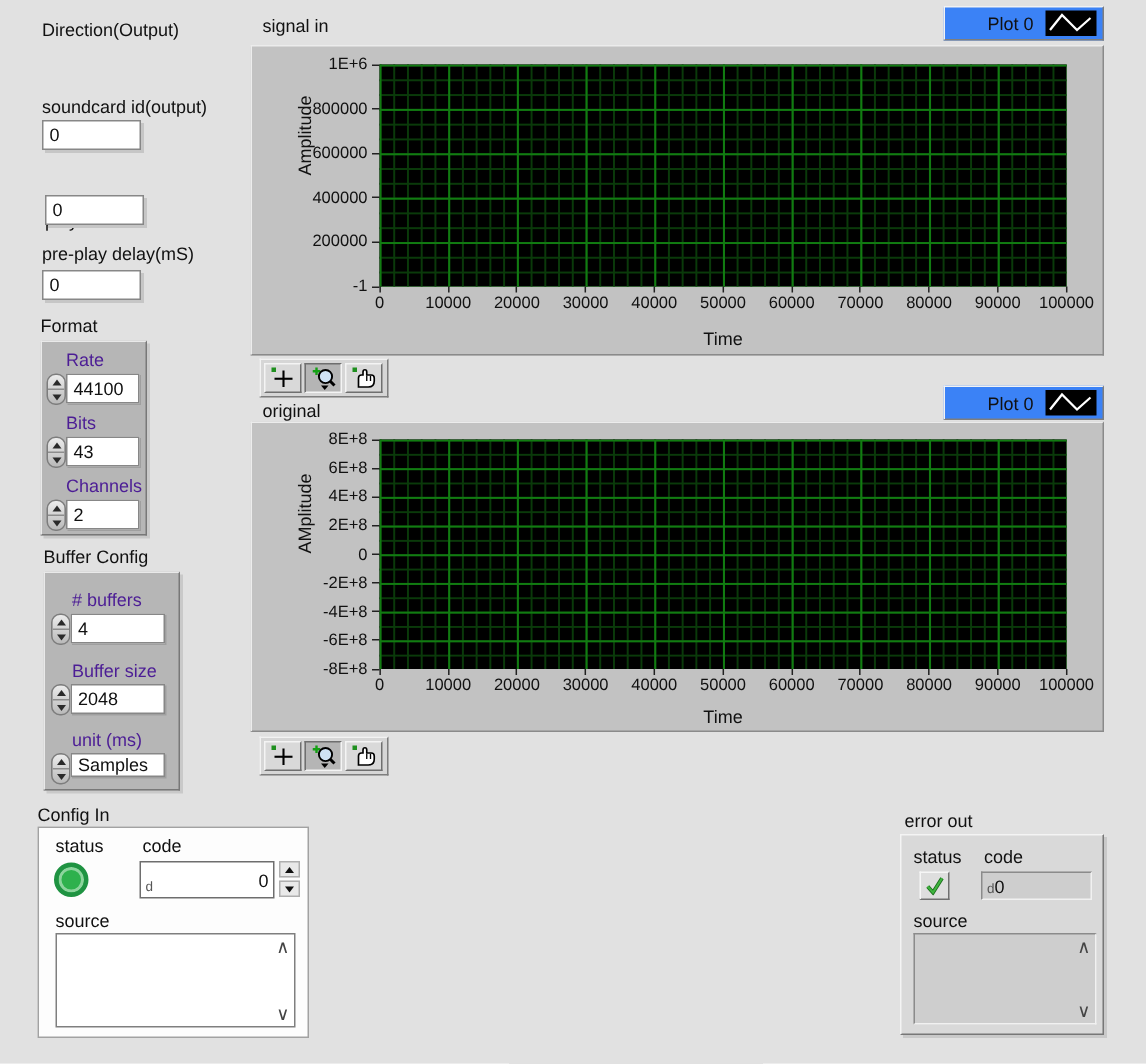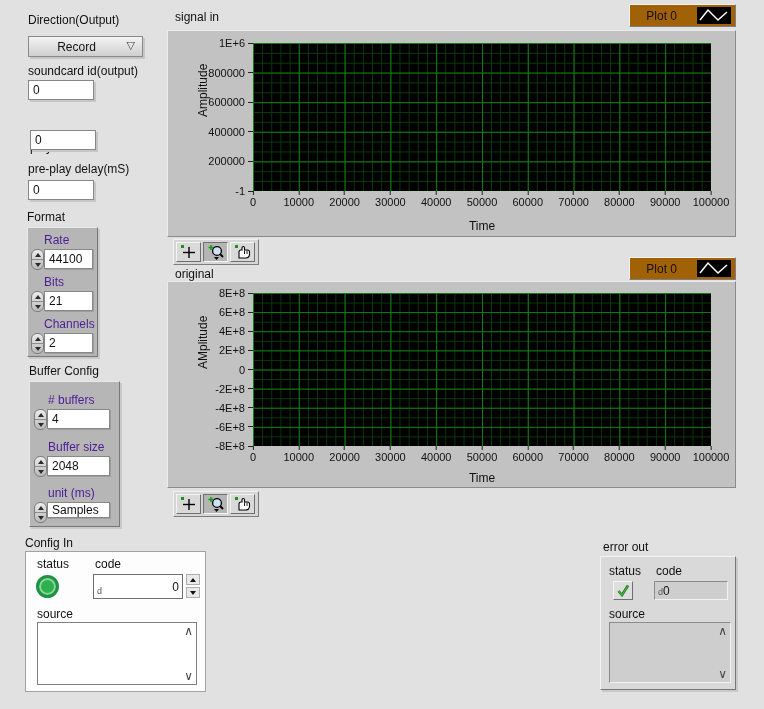--- a/index.html
+++ b/index.html
@@ -52,24 +52,24 @@
   .ticks{position:absolute;inset:0;pointer-events:none;}
   .tick-x{position:absolute;top:100%;transform:translateX(-50%);display:flex;flex-direction:column;align-items:center;font-size:11px;color:#111;}
   .tick-x .mark{width:1px;height:4px;background:#222;margin-bottom:1px;}
   .tick-y{position:absolute;right:100%;transform:translateY(-50%);display:flex;align-items:center;font-size:11px;color:#111;}
   .tick-y .mark{width:5px;height:1px;background:#222;margin-left:3px;}
   .tick-y .lab{white-space:nowrap;}
   .xlabel{position:absolute;text-align:center;font-size:12px;}
   .ylabel-anchor{position:absolute;width:0;height:0;}
   .ylabel-anchor span{display:block;white-space:nowrap;transform:translate(-50%,-50%) rotate(-90deg);font-size:12px;}
   .legend{
-    position:absolute;box-sizing:border-box;background:#a16207;
+    position:absolute;box-sizing:border-box;background:#3b82f6;
     border-top:1px solid #f2f2f2;border-left:1px solid #f2f2f2;
     border-right:1px solid #7e7e7e;border-bottom:1px solid #7e7e7e;
-    display:flex;align-items:center;justify-content:flex-end;gap:20px;padding:0 4px 0 10px;
+    display:flex;align-items:center;justify-content:flex-end;gap:8px;padding:0 4px 0 10px;
   }
   .legend .swatch{width:34px;height:17px;background:#000;display:flex;align-items:center;justify-content:center;}
   .palette{
     position:absolute;box-sizing:border-box;background:#d6d6d6;
     border-top:1px solid #f2f2f2;border-left:1px solid #f2f2f2;
     border-right:1px solid #7e7e7e;border-bottom:1px solid #7e7e7e;
     display:flex;gap:2px;padding:2px;
   }
   .tool-btn{
     width:25px;height:20px;box-sizing:border-box;background:#d9d9d9;
@@ -116,24 +116,20 @@
     border-right:1px solid #707070;border-bottom:1px solid #707070;
     display:flex;align-items:center;justify-content:center;
   }
 </style>
 </head>
 <body>
 
 <div class="screen">
 
   <div class="lbl" style="left:28px;top:13px;">Direction(Output)</div>
-  <div class="combo" style="left:28px;top:36px;width:115px;height:21px;">
-    <span style="margin-right:18px;">Record</span>
-    <span class="tri">▽</span>
-  </div>
 
   <div class="lbl" style="left:28px;top:64px;">soundcard id(output)</div>
   <div class="field" style="left:28px;top:80px;width:66px;height:20px;">
     <span>0</span>
   </div>
 
   <div class="lbl" style="left:30px;top:111px;margin-top:29px;">play channel</div>
   <div class="field" style="left:30px;top:130px;width:66px;height:20px;">
     <span>0</span>
   </div>
@@ -161,21 +157,21 @@
     <div class="lbl" style="left:16px;top:47px;">Bits</div>
     <div class="lvspin" style="left:3px;top:63px;">
       <div class="half up">
           <span class="tri-up"></span>
         </div>
       <div class="half">
           <span class="tri-dn"></span>
         </div>
     </div>
     <div class="field" style="left:16px;top:63px;width:49px;height:20px;box-shadow:1px 1px 0 #9f9f9f;">
-      <span>21</span>
+      <span>43</span>
     </div>
 
     <div class="lbl" style="left:16px;top:89px;">Channels</div>
     <div class="lvspin" style="left:3px;top:105px;">
       <div class="half up">
           <span class="tri-up"></span>
         </div>
       <div class="half">
           <span class="tri-dn"></span>
         </div>

